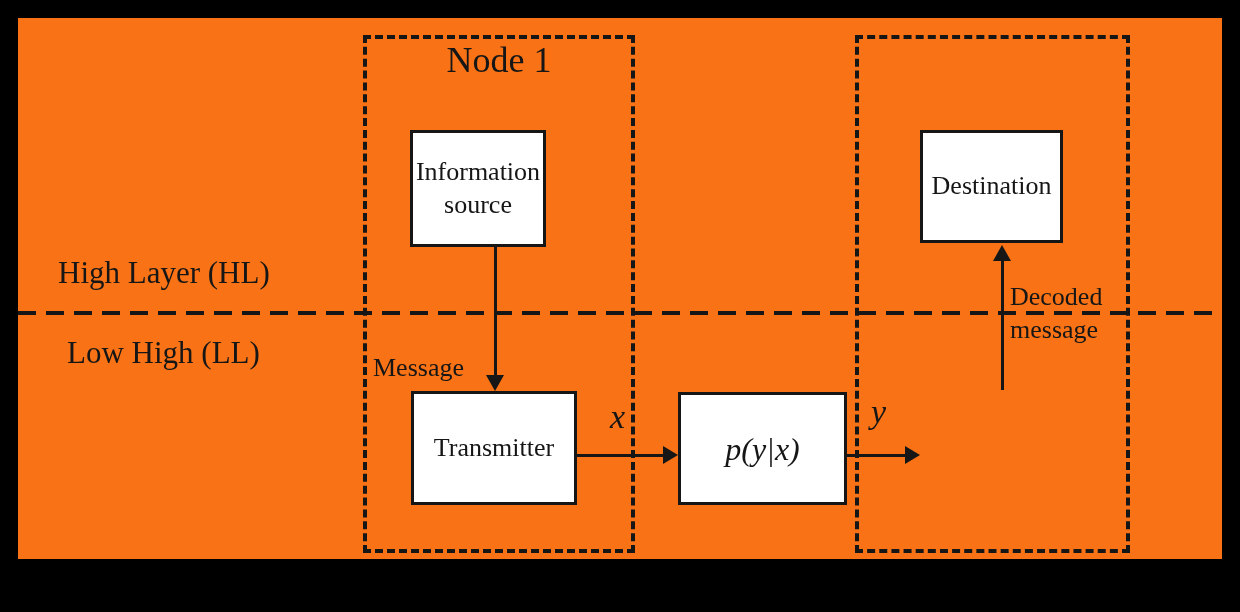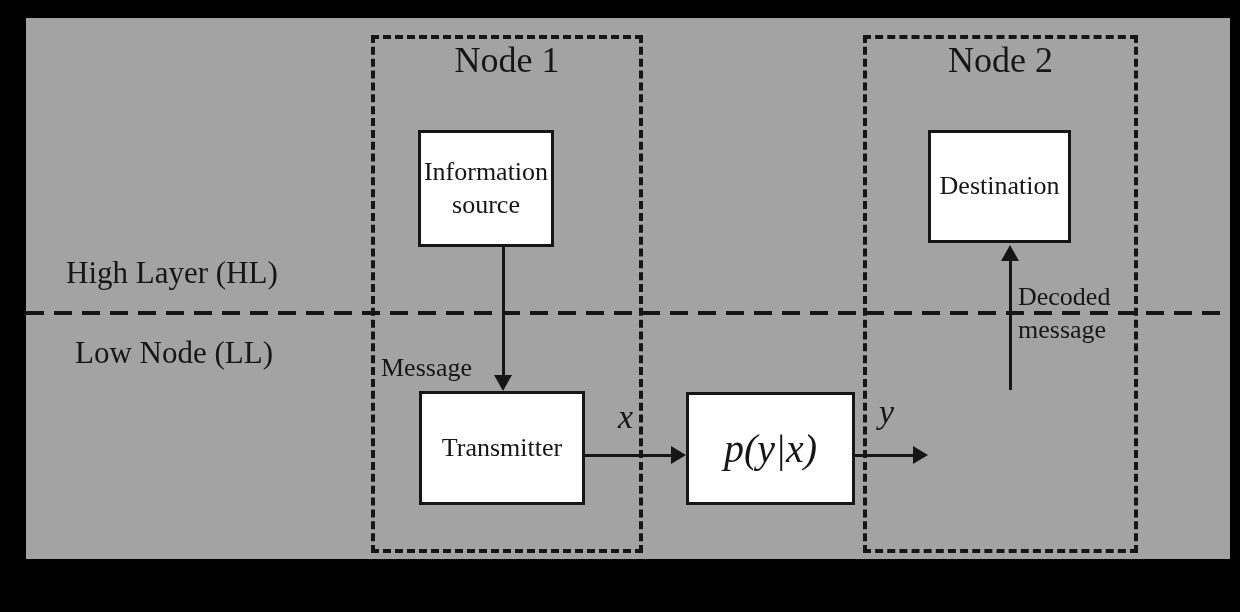--- a/index.html
+++ b/index.html
@@ -5,23 +5,23 @@
   html,body{margin:0;padding:0;background:#000;}
   #frame{
     position:relative;
     width:1240px;height:612px;
     background:#000;
     overflow:hidden;
     font-family:"Liberation Serif", serif;
     color:#161616;
   }
   #stage{
-    position:absolute;left:26px;top:18px;
+    position:absolute;left:18px;top:18px;
     width:1204px;height:541px;
-    background:#a3a3a3;
+    background:#f97316;
   }
   .node-rect{
     position:absolute;
     border:4px dashed #161616;
     box-sizing:border-box;
     background:transparent;
   }
   .node-title{
     position:absolute;
     font-size:36px;line-height:42px;
@@ -31,21 +31,21 @@
   .block{
     position:absolute;
     border:3px solid #161616;
     box-sizing:border-box;
     display:flex;align-items:center;justify-content:center;
     text-align:center;
     font-size:26px;line-height:1.25;
     background:#fff;
   }
   .block.math{
-    font-size:40px;
+    font-size:32px;
     font-style:italic;
   }
   .layer-divider{
     position:absolute;
     height:4px;
     background:repeating-linear-gradient(to right,#161616 0 18px,transparent 18px 28px);
   }
   .side-label{
     position:absolute;
     font-size:31px;line-height:37px;
@@ -86,26 +86,25 @@
 </head>
 <body>
 
 <div id="frame">
   <div id="stage">
 
     <div class="node-rect" style="left:345px;top:17px;width:272px;height:518px;"></div>
     <div class="node-title" style="left:345px;top:21px;width:272px;">Node 1</div>
 
     <div class="node-rect" style="left:837px;top:17px;width:275px;height:518px;"></div>
-    <div class="node-title" style="left:837px;top:21px;width:275px;">Node 2</div>
 
     <div class="layer-divider" style="left:0;top:293px;width:1204px;"></div>
 
     <div class="side-label" style="left:40px;top:236px;">High Layer (HL)</div>
-    <div class="side-label" style="left:49px;top:316px;">Low Node (LL)</div>
+    <div class="side-label" style="left:49px;top:316px;">Low High (LL)</div>
 
     <div class="block" style="left:392px;top:112px;width:136px;height:117px;">
       <span style="display:block;width:150px;margin:0 auto;">Information source</span>
     </div>
 
     <div class="block" style="left:902px;top:112px;width:143px;height:113px;">
       <span>Destination</span>
     </div>
 
     <div class="block" style="left:393px;top:373px;width:166px;height:114px;">

